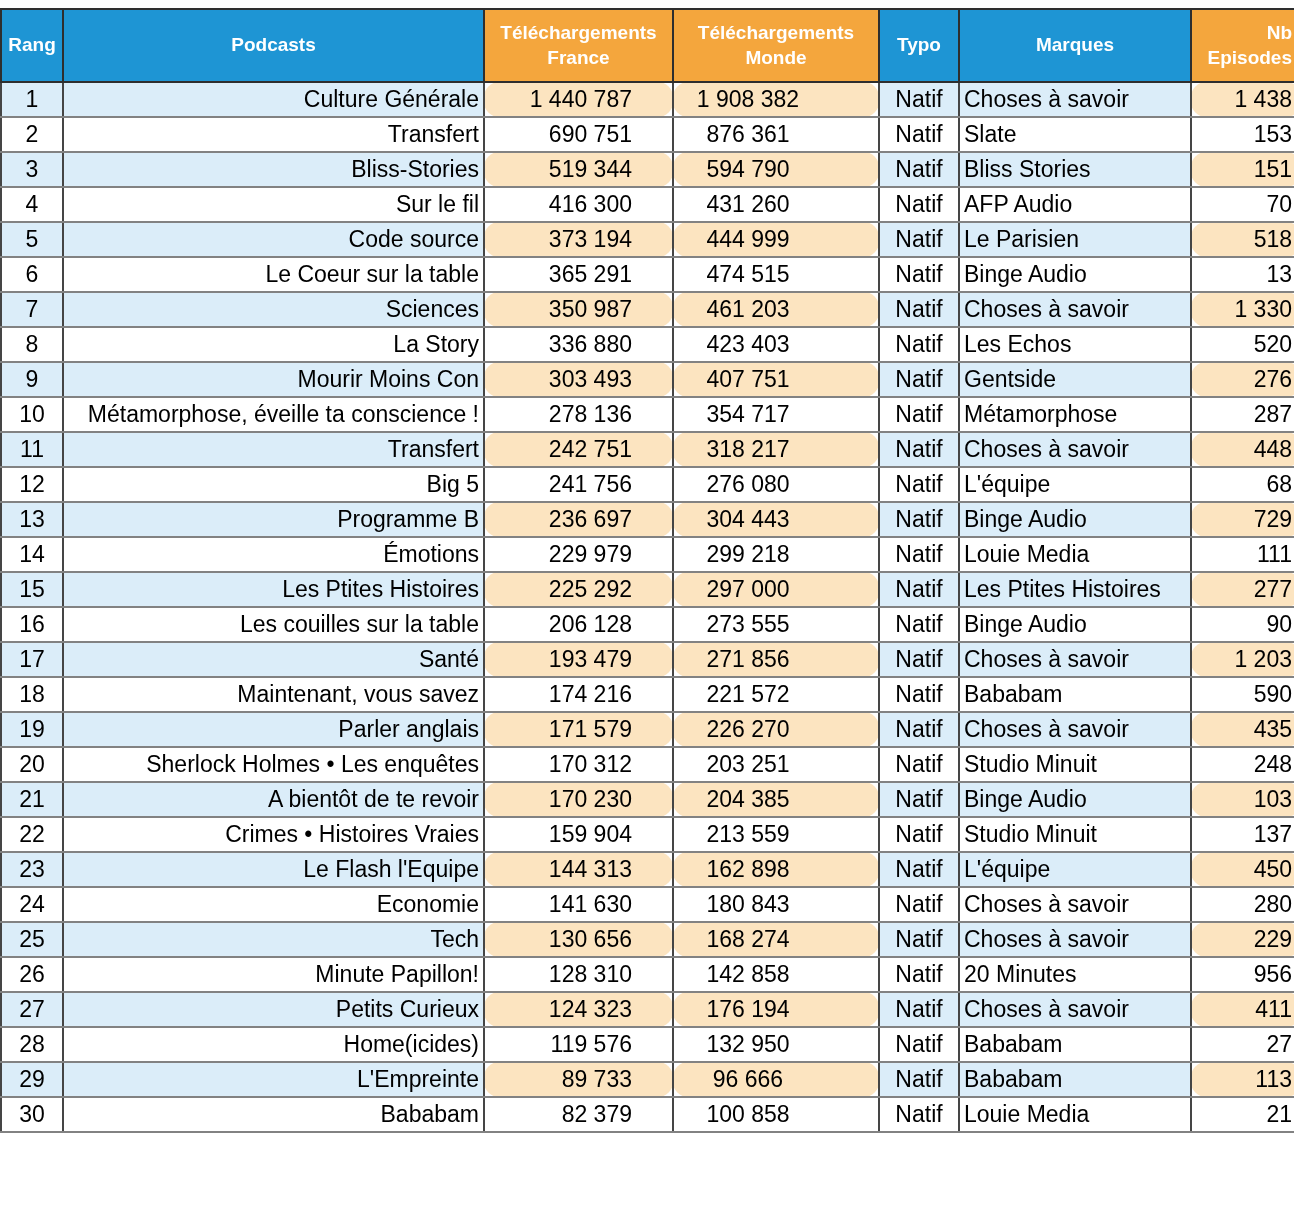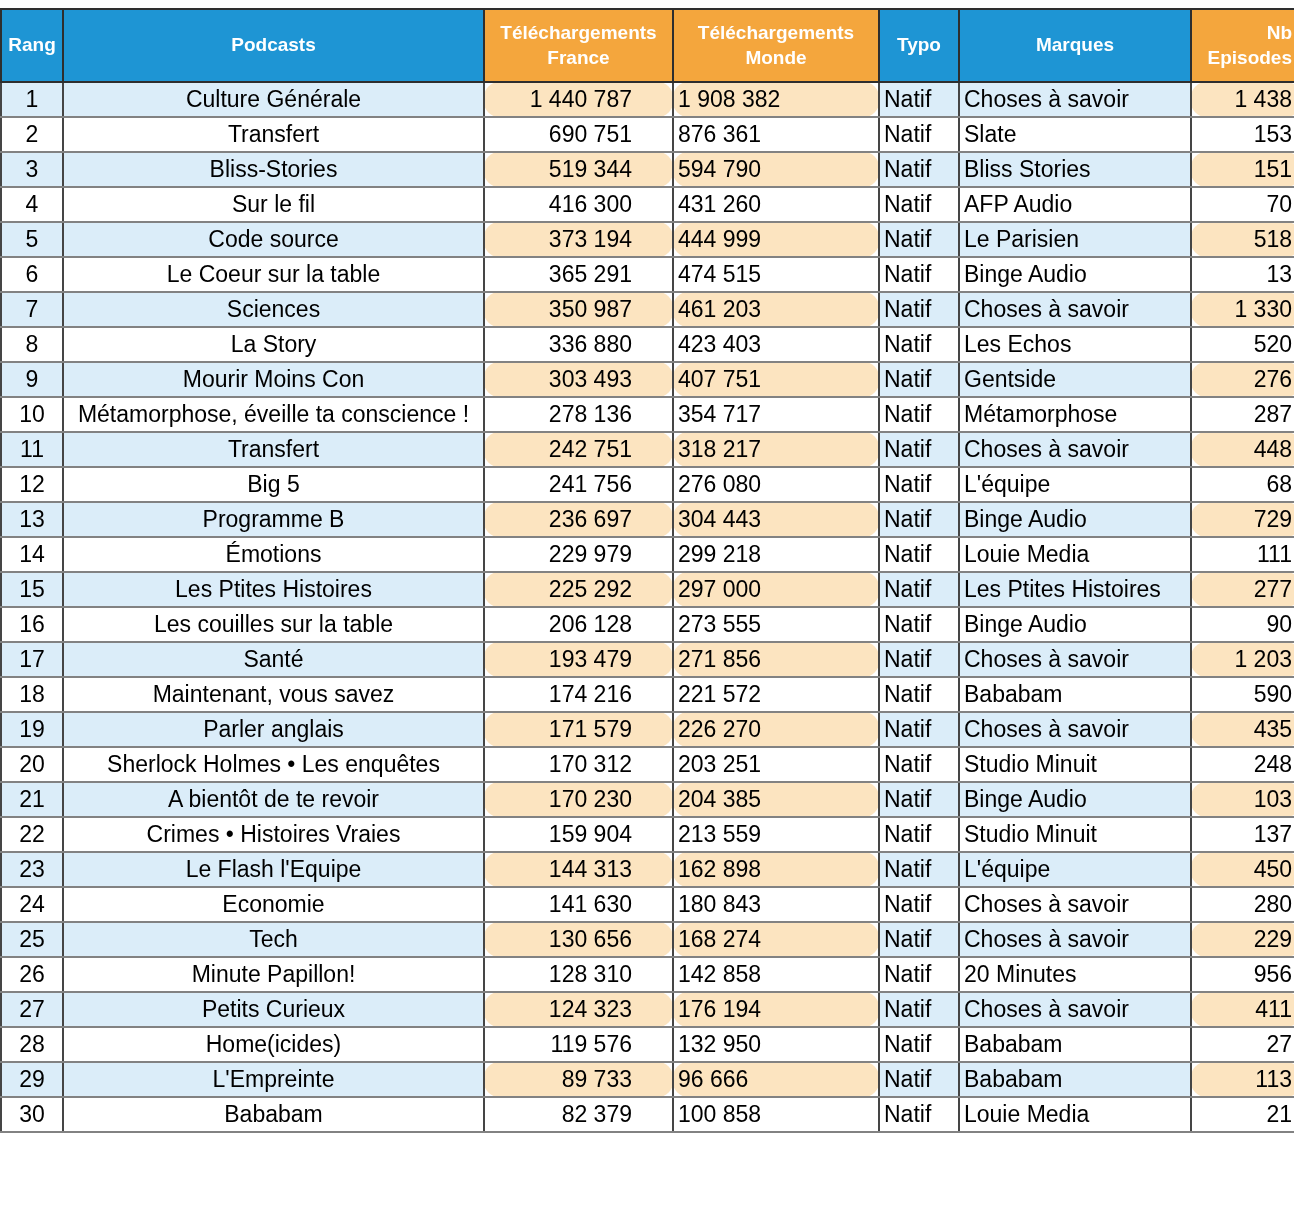--- a/index.html
+++ b/index.html
@@ -38,24 +38,24 @@
   td{
     height:34px;padding:1px 4px;vertical-align:middle;
     font-size:23px;color:var(--cell-text);line-height:31px;
     border-left:2px solid var(--grid-mid);
     border-right:2px solid var(--grid-mid);
     border-top:2px solid var(--grid-gray);
     border-bottom:2px solid var(--grid-gray);
     background:#fff;overflow:hidden;
   }
   td.c0{text-align:center;}
-  td.c1{text-align:center;}
+  td.c1{text-align:right;}
   td.c2{text-align:right;padding-right:40px;}
-  td.c3{text-align:left;padding-right:60px;}
-  td.c4{text-align:left;}
+  td.c3{text-align:center;padding-right:60px;}
+  td.c4{text-align:center;}
   td.c5{text-align:left;margin-top:10px;}
   td.c6{text-align:right;padding-right:8px;}
   tr.tinted td.c0,tr.tinted td.c1,tr.tinted td.c4,tr.tinted td.c5{background:var(--row-blue);}
   tr.tinted td.c2,tr.tinted td.c3,tr.tinted td.c6{background:var(--row-peach);border-radius:15px;}
 </style>
 </head>
 <body>
 
 <div class="table-wrap">
   <table>

